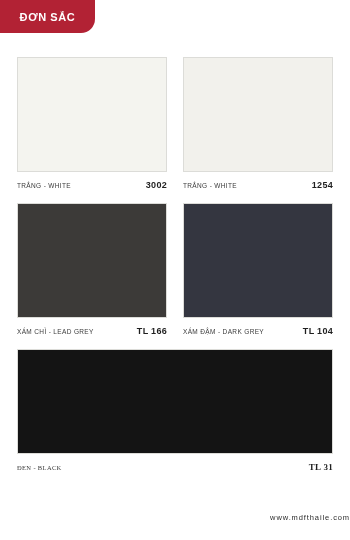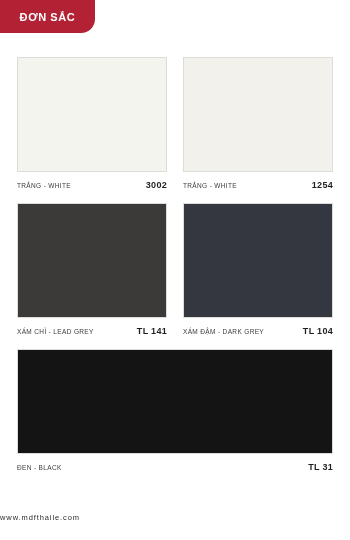--- a/index.html
+++ b/index.html
@@ -49,20 +49,21 @@
     top: 57px;
     width: 316px;
   }
   .row {
     display: flex;
     justify-content: space-between;
     margin-bottom: 11px;
   }
   .row:last-child {
     margin-bottom: 0;
+    font-family: Liberation Serif, serif;
   }
   .cell {
     width: 150px;
   }
   .cell.full {
     width: 316px;
   }
   .swatch {
     width: 100%;
     height: 115px;
@@ -93,21 +94,21 @@
     letter-spacing: 0.3px;
     white-space: nowrap;
   }
 
   
   .footer {
     position: absolute;
     left: 0;
     right: 0;
     bottom: 12px;
-    text-align: left;
+    text-align: right;
   }
   .footer-url {
     font-size: 7.5px;
     color: #2b2b2b;
     letter-spacing: 0.9px;
   }
 </style>
 </head>
 <body>
 
@@ -134,21 +135,21 @@
           <span class="cap-code">1254</span>
         </div>
       </div>
     </div>
 
     <div class="row">
       <div class="cell">
         <div class="swatch" style="background:#3c3a38"></div>
         <div class="caption">
           <span class="cap-name">XÁM CHÌ - LEAD GREY</span>
-          <span class="cap-code">TL 141</span>
+          <span class="cap-code">TL 166</span>
         </div>
       </div>
       <div class="cell">
         <div class="swatch" style="background:#343640"></div>
         <div class="caption">
           <span class="cap-name">XÁM ĐẬM - DARK GREY</span>
           <span class="cap-code">TL 104</span>
         </div>
       </div>
     </div>

